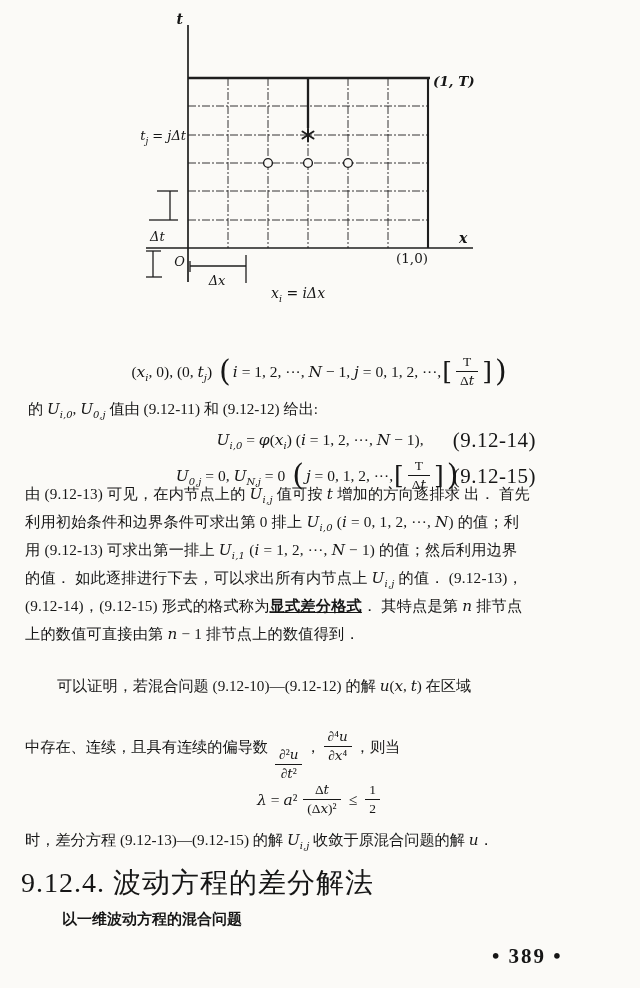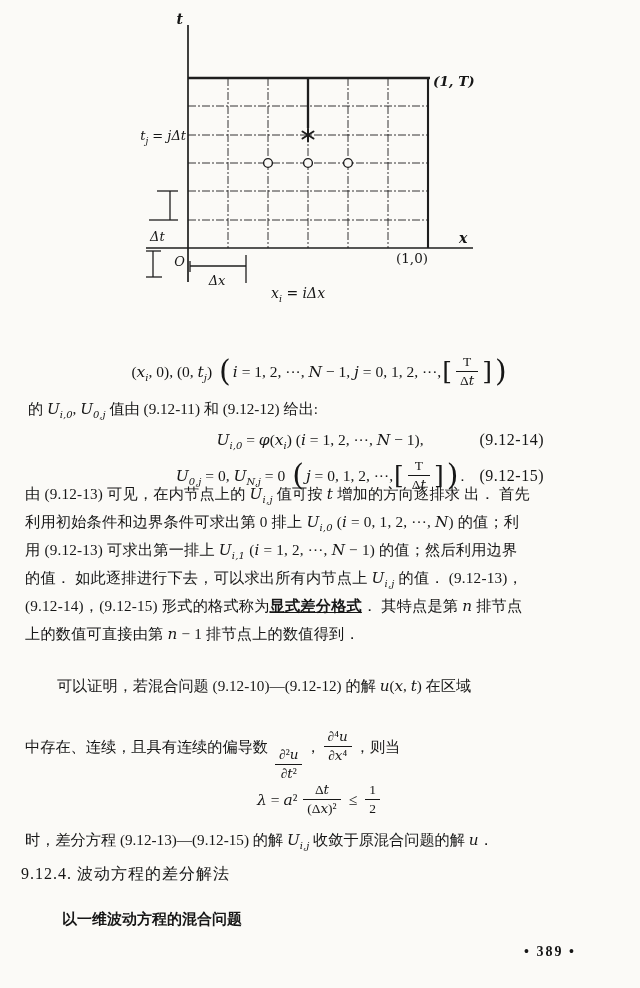--- a/index.html
+++ b/index.html
@@ -10,29 +10,29 @@
   .eqrow{position:absolute;left:0;right:0;display:flex;justify-content:center;align-items:center;
          font-size:15.5px;white-space:nowrap;}
   .mv{font-family:"DejaVu Serif",serif;font-style:italic;font-weight:500;}
   sub{font-family:"DejaVu Serif",serif;font-style:italic;font-size:10px;vertical-align:-0.4em;line-height:0;}
   .bigd{font-size:30px;font-weight:400;display:inline-block;vertical-align:middle;margin:0 2px 4px 7px;font-family:"DejaVu Serif",serif;}
   .bigd.close{margin:0 2px 4px 2px;}
   .bigbr{font-size:25px;display:inline-block;vertical-align:middle;margin:0 1px 3px;font-family:"DejaVu Serif",serif;}
   .frac{display:inline-block;text-align:center;vertical-align:middle;margin:0 3px 2px;font-size:13.5px;line-height:1.15;}
   .frac .fnum{display:block;border-bottom:1.3px solid #161616;padding:0 4px 1px;}
   .frac .fden{display:block;padding:1px 4px 0;}
-  .eqtag{position:absolute;right:96px;font-size:16px;letter-spacing:0.5px;margin-left:10px;}
+  .eqtag{position:absolute;right:104px;font-size:21px;letter-spacing:0.5px;margin-left:10px;}
   .textline{position:absolute;white-space:nowrap;font-size:15.2px;}
   .para{position:absolute;left:25px;top:480px;font-size:15.2px;line-height:27px;letter-spacing:0.2px;}
   .para .pline{white-space:nowrap;}
   .flexline{position:absolute;left:25px;display:flex;align-items:center;white-space:nowrap;font-size:15.2px;}
   .indent{text-indent:2.1em;}
-  .heading{position:absolute;left:21px;top:864px;font-size:16px;letter-spacing:1px;font-weight:500;}
+  .heading{position:absolute;left:21px;top:864px;font-size:28px;letter-spacing:1px;font-weight:500;}
   .subheading{position:absolute;left:62px;top:910px;font-size:15px;font-weight:700;}
-  .pagenum{position:absolute;left:492px;top:944px;font-size:14px;font-weight:700;letter-spacing:2px;margin-left:32px;}
+  .pagenum{position:absolute;left:492px;top:944px;font-size:21px;font-weight:700;letter-spacing:2px;}
   b{font-weight:700;text-decoration:underline;}
 </style>
 </head>
 <body>
 
 <div class="page">
 
   <svg class="fig" width="640" height="340" viewBox="0 0 640 340">
     <g stroke="#1e1e1e" fill="none">
 

